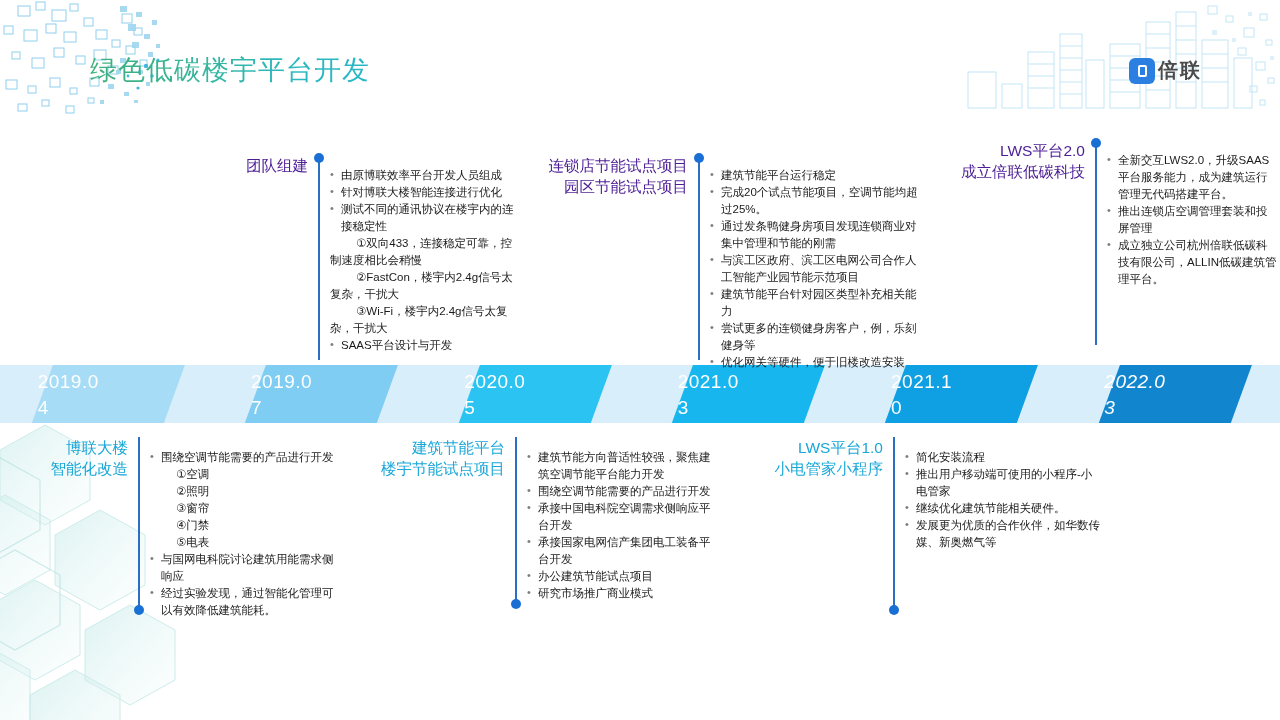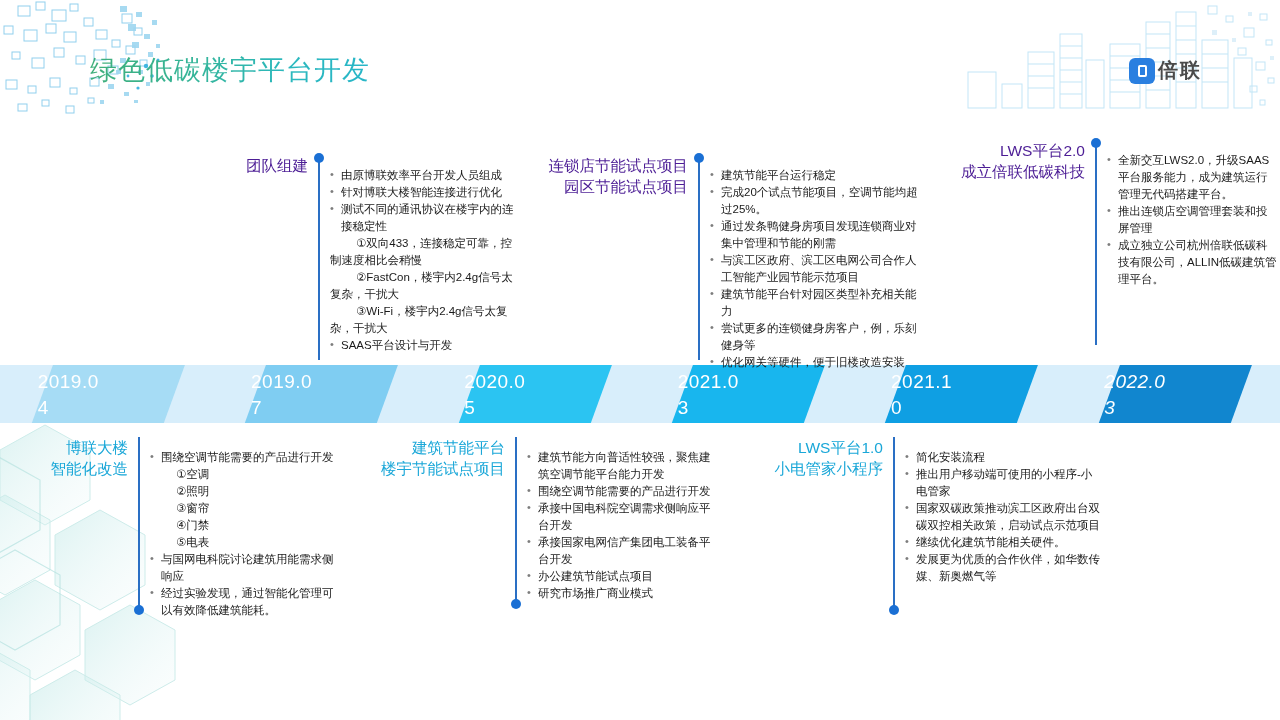--- a/index.html
+++ b/index.html
@@ -386,21 +386,20 @@
         <div class="node-line" style="left: 118px; height: 176px;"></div>
         <div class="node-dot" style="left: 114px; top: 168px;"></div>
         <div class="node-head cyan" style="right: 222px; top: 0px;">
           <div>LWS平台1.0</div>
           <div>小电管家小程序</div>
         </div>
         <div class="node-body" style="left: 130px; width: 198px;">
           <ul>
             <li>简化安装流程</li>
             <li>推出用户移动端可使用的小程序-小电管家</li>
-            <li>国家双碳政策推动滨工区政府出台双碳双控相关政策，启动试点示范项目</li>
             <li>继续优化建筑节能相关硬件。</li>
             <li>发展更为优质的合作伙伴，如华数传媒、新奥燃气等</li>
           </ul>
         </div>
       </div>
     </div>
 
 </div>
 
 </body></html>

